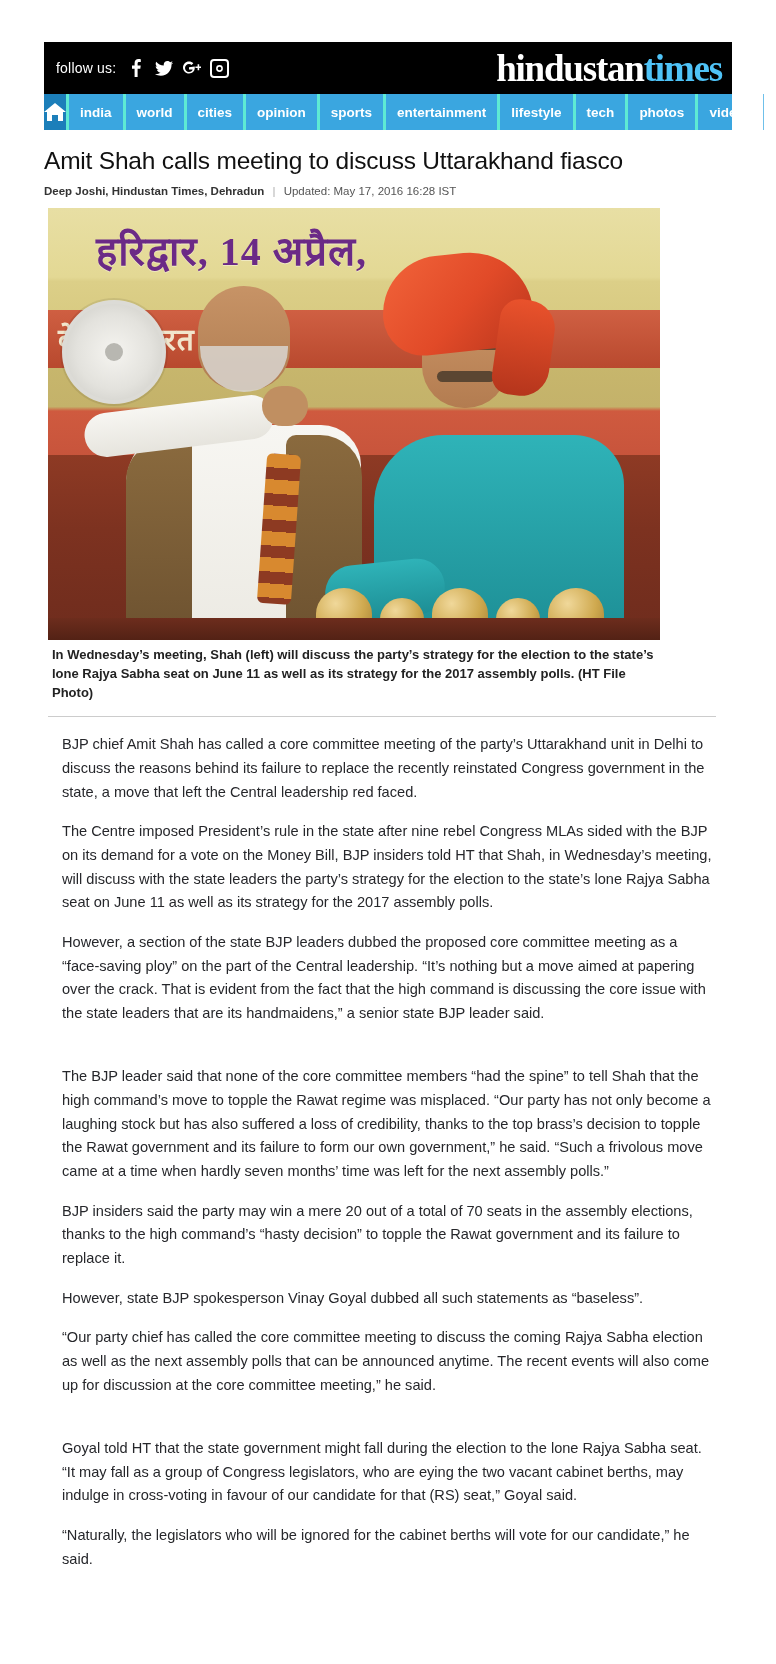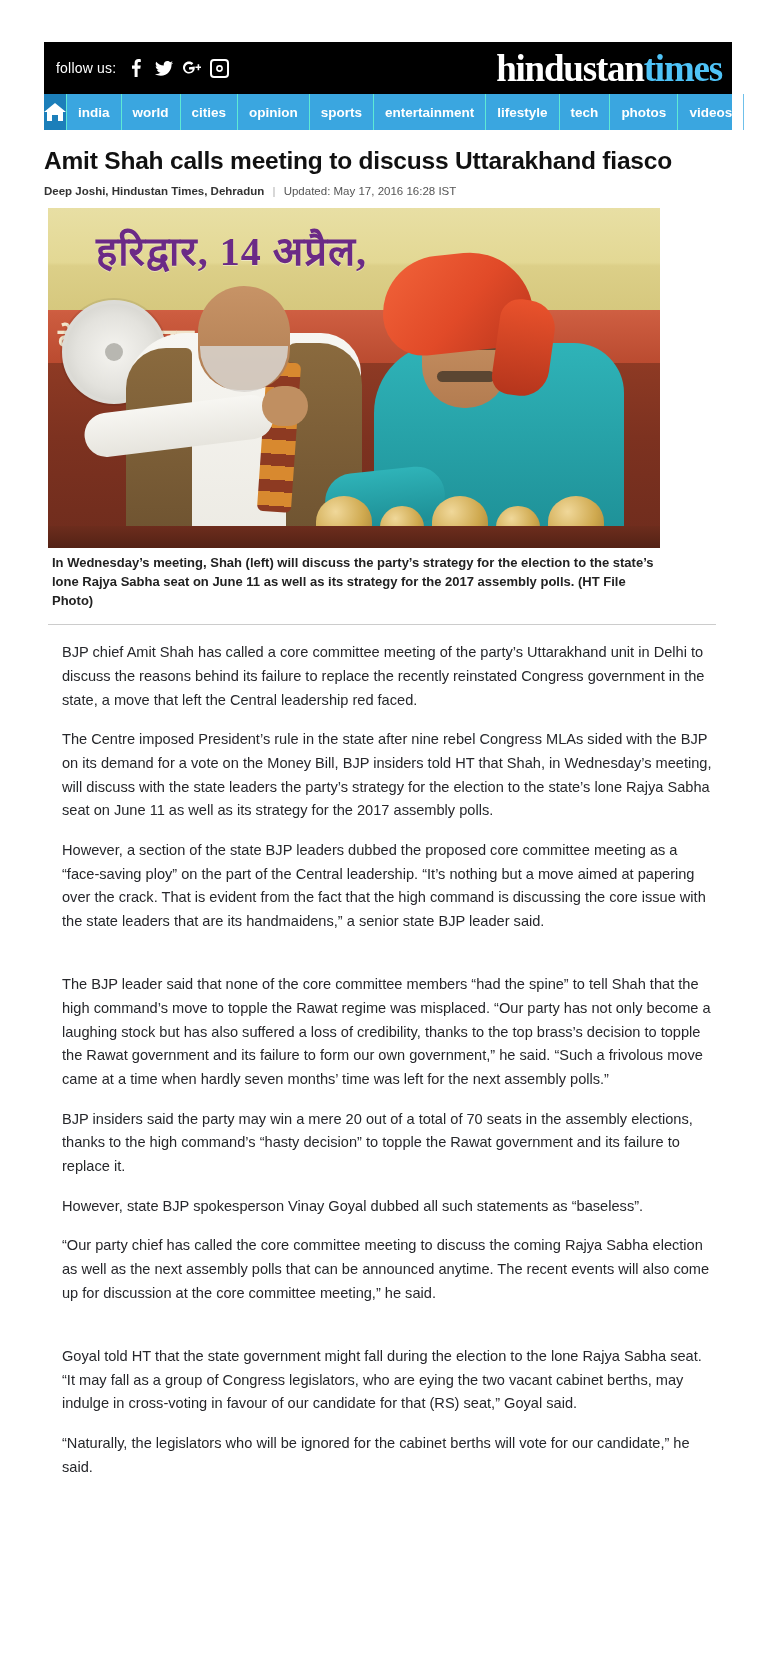--- a/index.html
+++ b/index.html
@@ -95,34 +95,34 @@
     justify-content: center;
   }
   .nav .home svg { display: block; }
   .nav .item {
     display: flex;
     align-items: center;
     padding: 0 11px;
     color: #ffffff;
     font-size: 13.5px;
     font-weight: bold;
-    border-left: 1px solid #5eead4;
+    border-left: 3px solid #5eead4;
     white-space: nowrap;
   }
   .nav .item:first-of-type { border-left: none; }
   .nav .item.more { margin-left: auto; border-left: 1px solid #6fc0ea; }
 
   
   .article {
     margin: 0 44px;
     padding-top: 16px;
   }
   .headline {
     font-family: "Liberation Sans", sans-serif;
-    font-weight: bold;
+    font-weight: normal;
     font-size: 24.5px;
     color: #111111;
     line-height: 1.22;
     margin: 0 0 9px 0;
     letter-spacing: -0.2px;
   }
   .byline {
     font-size: 11.5px;
     color: #333333;
     margin-bottom: 11px;
@@ -138,21 +138,21 @@
     color: #555555;
   }
 
   
   .photo-wrap {
     width: 612px;
     margin: 0 0 0 4px;
   }
   .photo {
     width: 612px;
-    height: 340px;
+    height: 432px;
     position: relative;
     overflow: hidden;
     background: #d8c98e;
   }
   .ph-bg {
     position: absolute;
     inset: 0;
     background:
       linear-gradient(180deg, #e8dfa4 0%, #e3d894 16%, #dccf88 17%, #d6c87e 30%, #c9b96e 31%, #c4b26a 46%, #cf5a3f 47%, #c6533b 60%, #b9492f 61%, #9f3b26 100%);
   }

